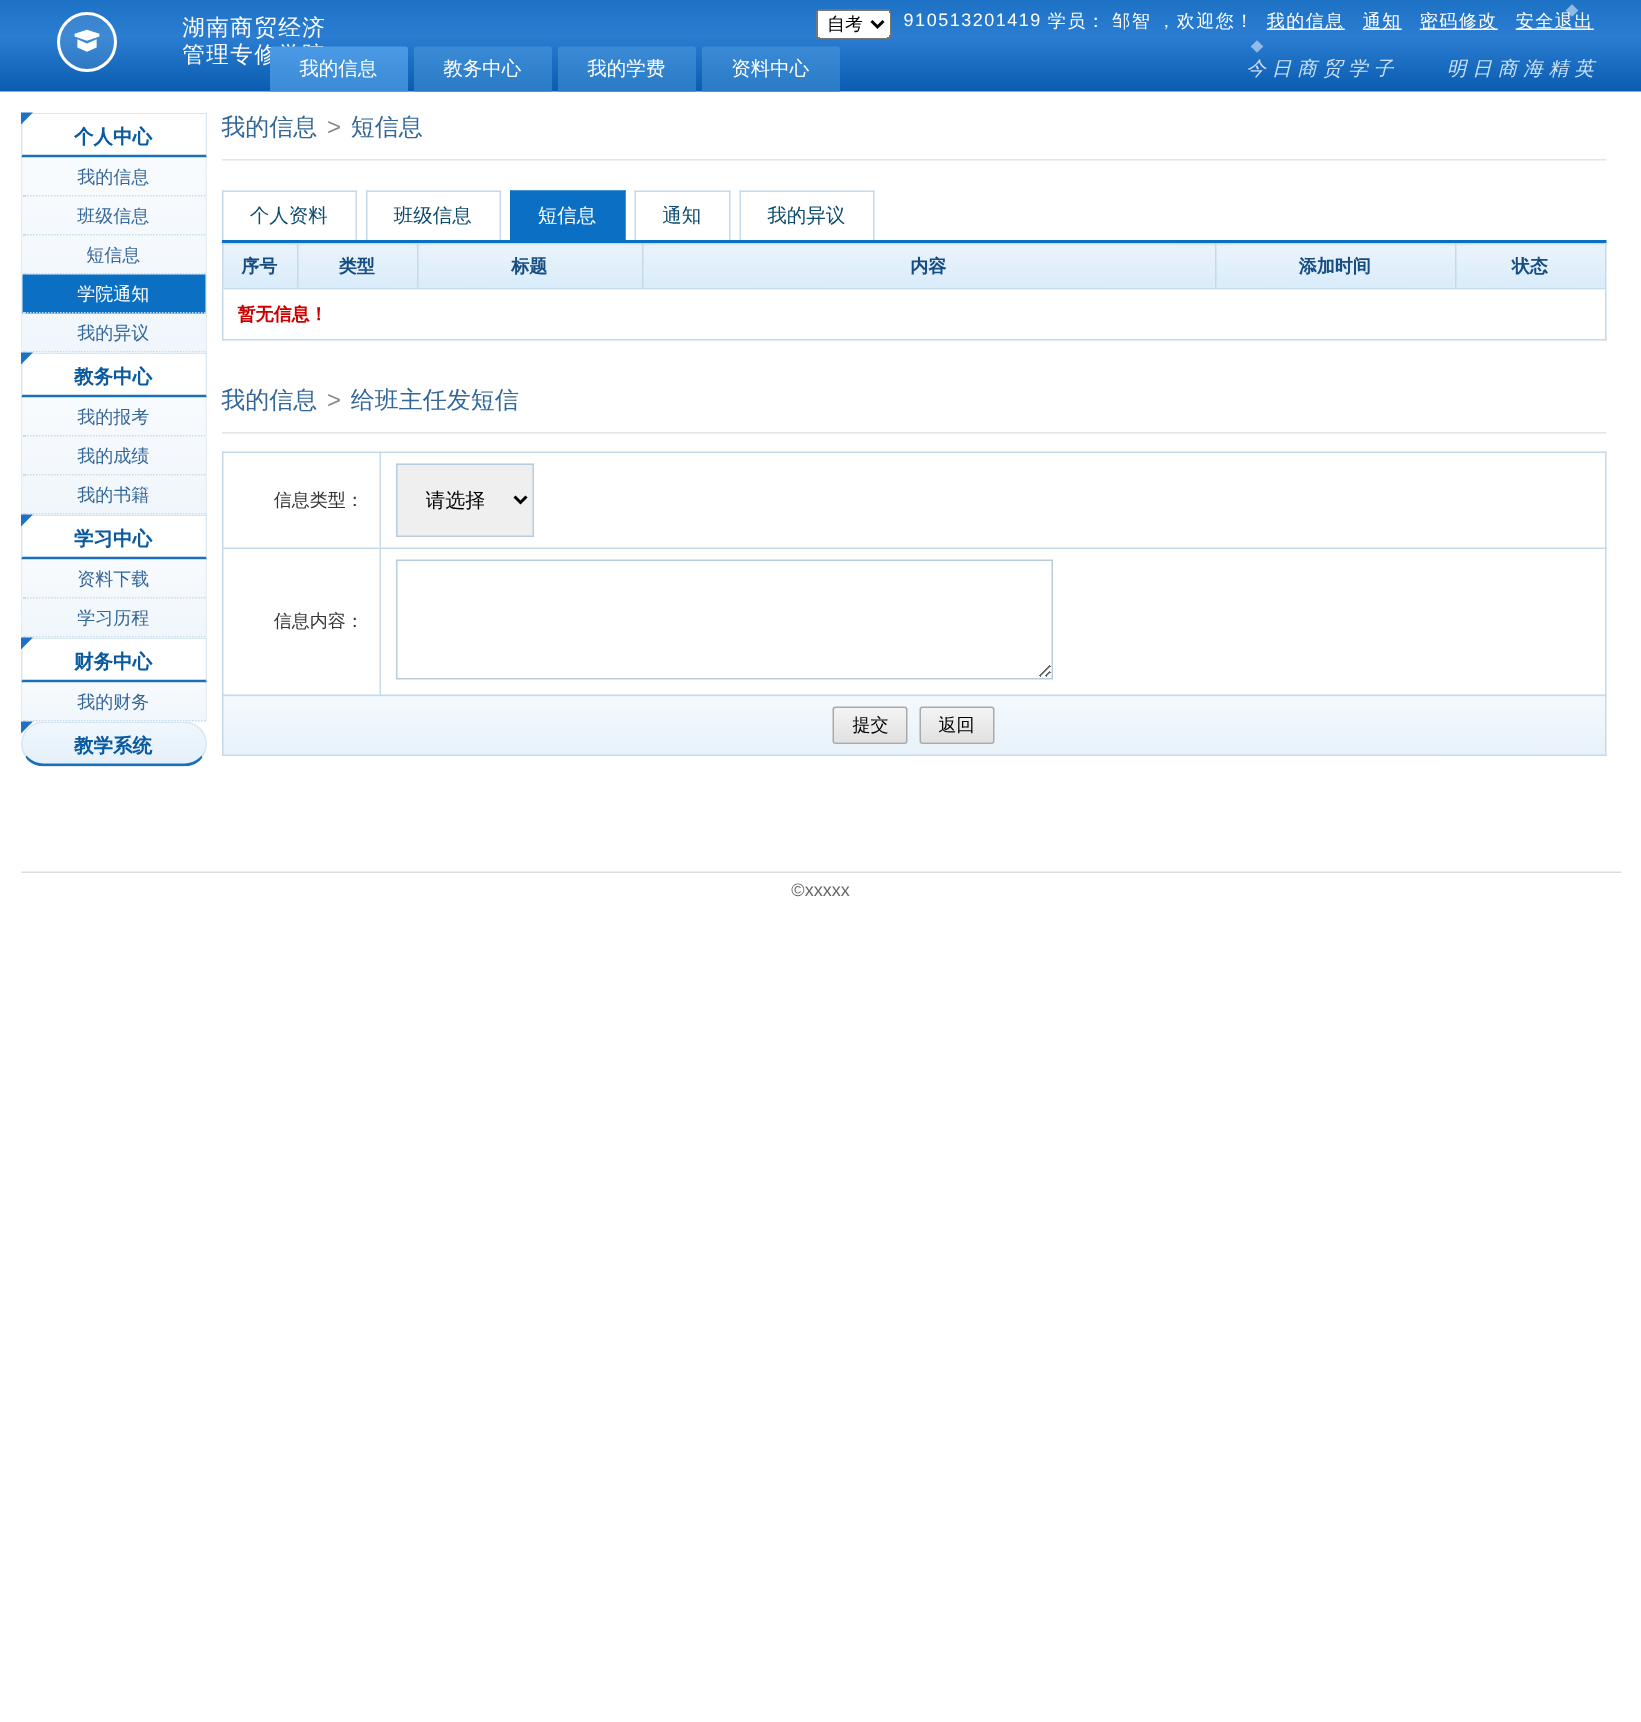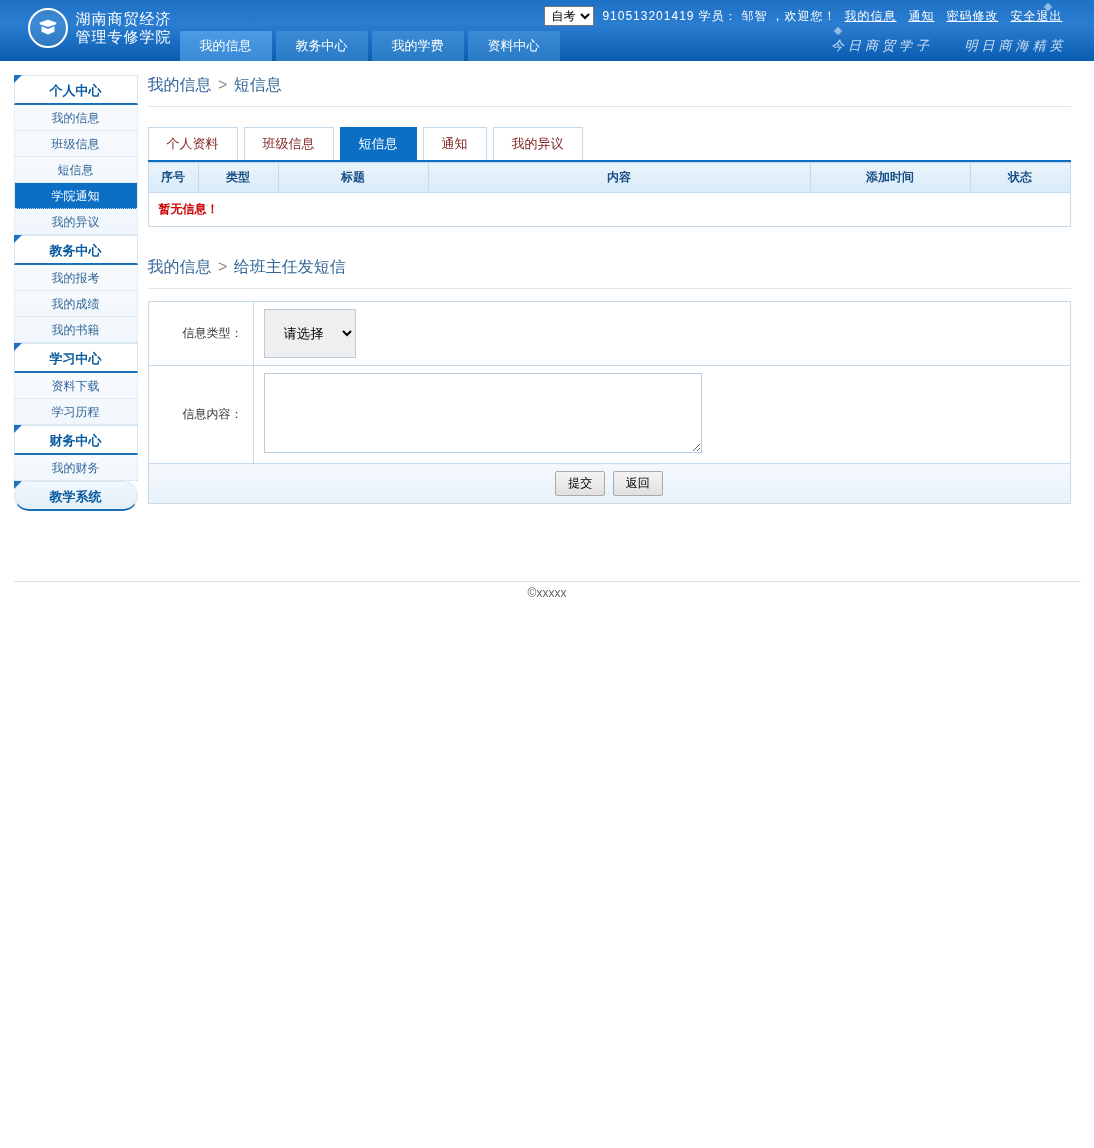--- a/index.html
+++ b/index.html
@@ -2,25 +2,25 @@
 <html><head>
   <meta charset="utf-8">
   <style>
     * { margin: 0; padding: 0; box-sizing: border-box; }
     body { font-family: "Microsoft YaHei", SimSun, Arial, sans-serif; font-size: 12px; color: #333; background: #fff; }
     a { text-decoration: none; }
 
     
     .header { height: 61px; background: linear-gradient(to bottom, #1e72c5, #2a7dd0 40%, #0a5cb0); position: relative; color: #fff; }
     .header-inner { width: 1067px; margin: 0 auto; position: relative; height: 100%; }
-    .logo-area { position: absolute; left: 14px; top: 8px; display: flex; align-items: center; }
+    .logo-area { position: absolute; left: 24px; top: 8px; display: flex; align-items: center; gap: 36px; }
     .logo-circle { width: 40px; height: 40px; border-radius: 50%; border: 2px solid #fff; display: flex; align-items: center; justify-content: center; margin-right: 8px; background: rgba(255,255,255,0.1); }
     .logo-circle svg { fill: #fff; }
     .logo-text { line-height: 18px; font-size: 15px; letter-spacing: 1px; font-weight: 300; }
-    .top-links { position: absolute; right: 14px; top: 6px; display: flex; align-items: center; gap: 4px; font-size: 12px; letter-spacing: 1px; }
+    .top-links { position: absolute; right: 14px; top: 6px; display: flex; align-items: flex-start; gap: 4px; font-size: 12px; letter-spacing: 1px; }
     .top-links select { font-size: 12px; padding: 1px 2px; margin-right: 4px; }
     .top-links a { color: #fff; text-decoration: underline; margin: 0 4px; }
     .slogan { position: absolute; right: 14px; bottom: 6px; font-style: italic; letter-spacing: 4px; font-size: 13px; color: #cce1f5; }
     .slogan span { margin-left: 24px; }
     .main-nav { position: absolute; left: 166px; bottom: 0; display: flex; }
     .nav-item { background: linear-gradient(to bottom, #3a8ad5, #2a7bc5); color: #fff; padding: 6px 20px; font-size: 13px; margin-right: 4px; border-top-left-radius: 2px; border-top-right-radius: 2px; cursor: pointer; text-align: center; min-width: 80px; }
     .nav-item.first { background: linear-gradient(to bottom, #4a9ae5, #3a8ad5); }
     .sparkle { position: absolute; width: 6px; height: 6px; background: rgba(255,255,255,0.5); transform: rotate(45deg); }
 
     
@@ -35,21 +35,21 @@
     .side-item { display: block; height: 26px; line-height: 26px; text-align: center; color: #336699; border-bottom: 1px dotted #c8dcec; cursor: pointer; font-size: 12px; }
     .side-item.active { background: #0b6fc4; color: #fff; }
     .side-group-h.special { background: linear-gradient(to bottom, #f0f7fd, #e4f0fa); border-radius: 15px; }
 
     
     .breadcrumb { color: #336699; padding: 0 0 10px 0; border-bottom: 1px solid #e4e4e4; font-size: 16px; }
     .breadcrumb-sep { color: #888; margin: 0 2px; }
 
     
     .tabs { display: flex; margin-top: 20px; border-bottom: 2px solid #0b6fc4; }
-    .tab { border: 1px solid #c6daea; border-bottom: none; padding: 7px 18px; margin-right: 6px; background: #fff; color: #7f1d1d; cursor: pointer; font-size: 13px; }
+    .tab { border: 1px solid #c6daea; border-bottom: none; padding: 7px 18px; margin-right: 6px; background: #fff; color: #0c4a6e; cursor: pointer; font-size: 13px; }
     .tab.active { background: #0b6fc4; color: #fff; border-color: #0b6fc4; }
 
     
     table.data { width: 100%; border-collapse: collapse; margin-top: 0px; border: 1px solid #c6daea; }
     table.data th { background: linear-gradient(to bottom, #eaf3fb, #d9ecfa); color: #164d82; height: 30px; font-size: 12px; font-weight: bold; border: 1px solid #c6daea; }
     .no-data { color: #c00; font-weight: bold; padding: 8px 10px; background: #fff; border: 1px solid #c6daea; border-top: none; }
 
     
     table.form { width: 100%; border-collapse: collapse; border: 1px solid #c6daea; background: #fff; }
     table.form td { border: 1px solid #c6daea; padding: 7px 10px; vertical-align: middle; }

